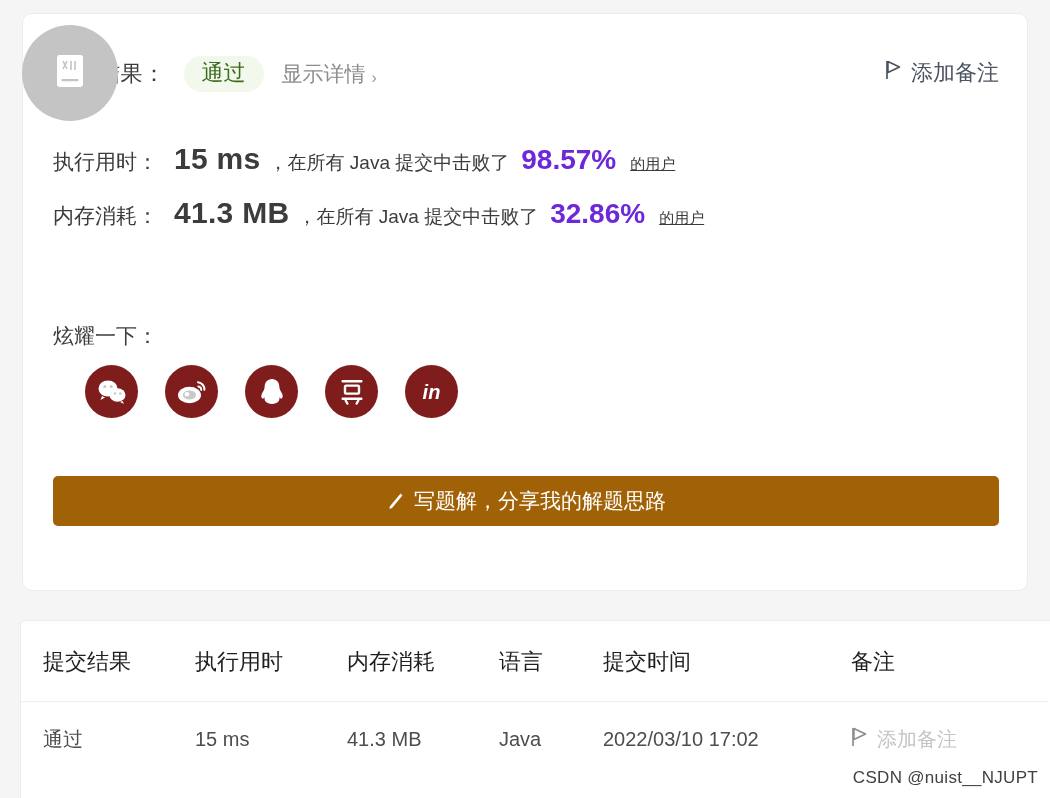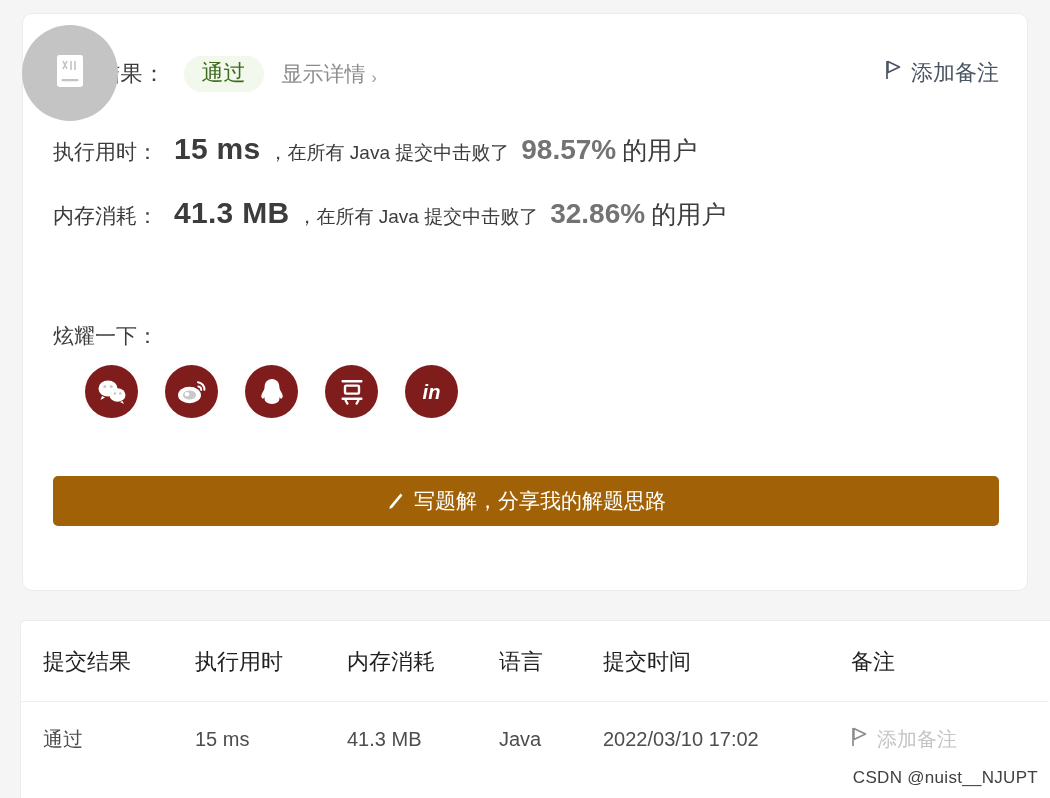--- a/index.html
+++ b/index.html
@@ -83,21 +83,21 @@
   }
 
   
   .stat-line {
     position: absolute;
     left: 30px;
     display: flex;
     align-items: baseline;
     white-space: nowrap;
   }
-  .stat-line.l1 { top: 118px; }
+  .stat-line.l1 { top: 128px; }
   .stat-line.l2 { top: 182px; }
   .stat-line.l3 { top: 244px; }
   .stat-line.l4 { top: 308px; }
 
   .stat-key {
     font-size: 21px;
     color: #3c3c3c;
   }
   .stat-big {
     font-size: 30px;
@@ -106,26 +106,28 @@
     margin: 0 8px 0 16px;
     letter-spacing: 0.3px;
   }
   .stat-mid {
     font-size: 19px;
     color: #3c3c3c;
   }
   .stat-pct {
     font-size: 28px;
     font-weight: bold;
-    color: #737373;
+    color: #6d28d9;
     margin: 0 6px 0 12px;
   }
   .stat-tail {
-    font-size: 25px;
-    color: #3c3c3c;
+    font-size: 15px;
+    color: #3c3c3c;
+    margin-left: 8px;
+    text-decoration: underline;
   }
   .stat-cases {
     font-size: 28px;
     font-weight: bold;
     color: #3c3c3c;
     margin-left: 22px;
     letter-spacing: 3px;
   }
 
   

